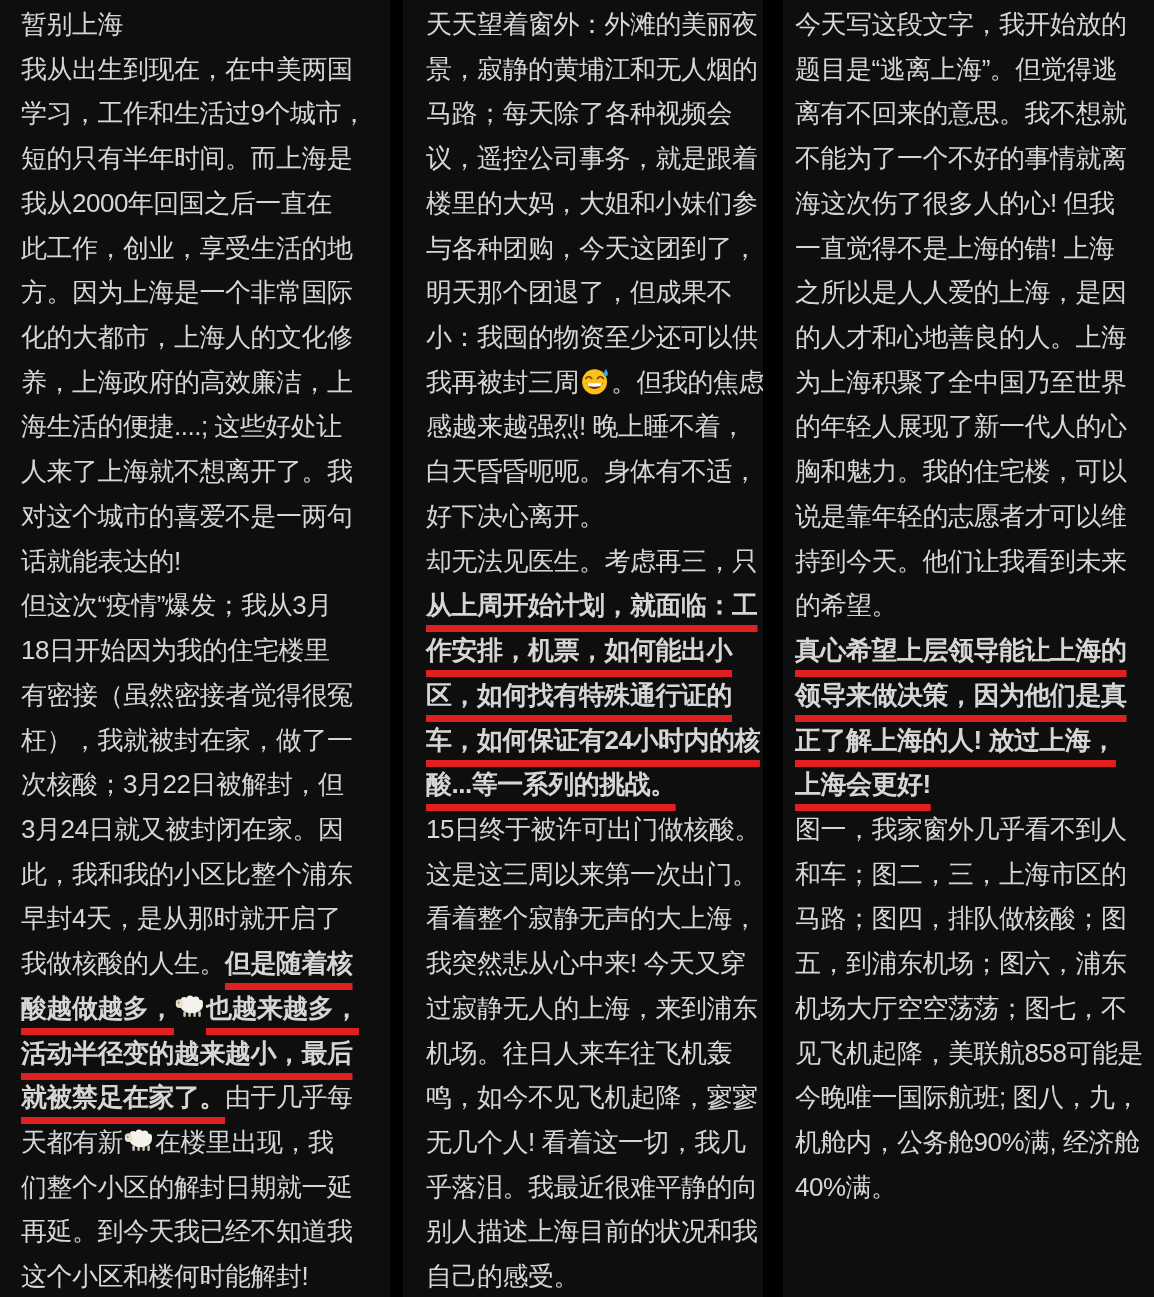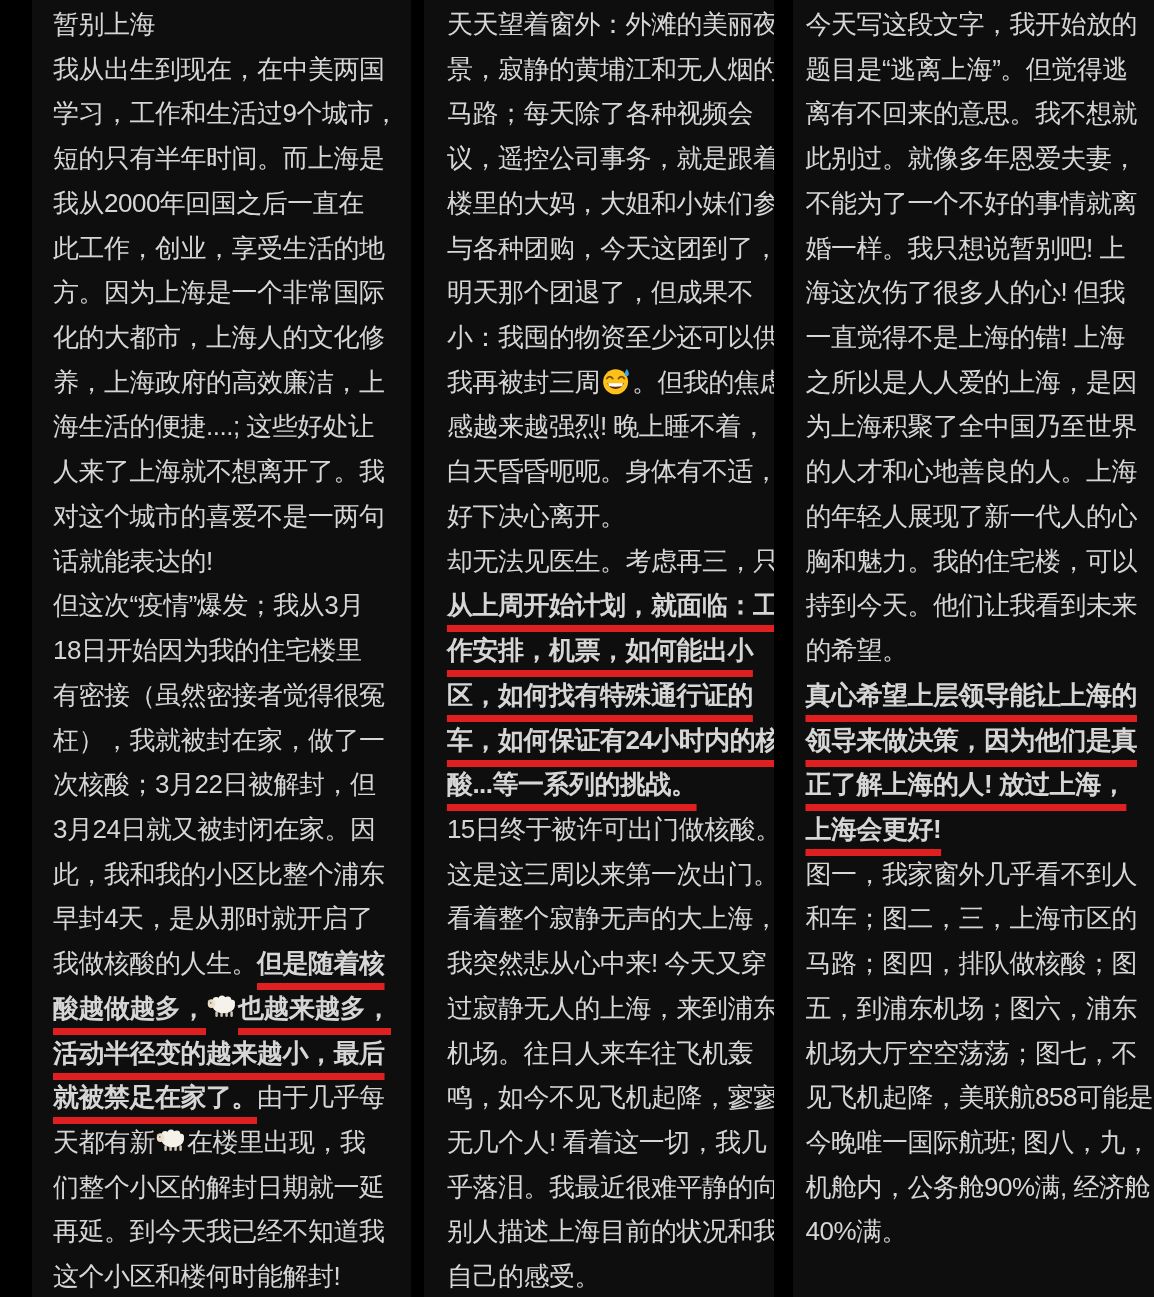--- a/index.html
+++ b/index.html
@@ -1,18 +1,18 @@
 <!DOCTYPE html>
 <html style="--fg: #d6d6d6; --red: #e02020; --colbg: #0e0e0e;"><head>
 <meta charset="utf-8">
 <style>
   html,body{margin:0;padding:0;background:#000;}
   .page{display:flex;width:1154px;height:1297px;background:#000;}
   .col{box-sizing:border-box;background:var(--colbg,#0e0e0e);overflow:hidden;padding-top:2px;}
-  .col1{width:390px;padding-left:21px;margin-left:32px;}
+  .col1{width:390px;padding-left:21px;}
   .col2{width:360px;padding-left:23px;}
   .col3{width:371px;padding-left:12px;}
   .gutter{background:#000;}
   .g1{width:13px;} .g2{width:20px;}
   .line{
     height:44.72px;line-height:44.72px;white-space:nowrap;
     font-family:"Liberation Sans",sans-serif;
     font-size:26px;font-weight:500;letter-spacing:-0.5px;
     color:var(--fg,#d6d6d6);
   }
@@ -125,30 +125,29 @@
       <div class="line"><span class="seg">无几个人! 看着这一切，我几</span></div>
       <div class="line"><span class="seg">乎落泪。我最近很难平静的向</span></div>
       <div class="line"><span class="seg">别人描述上海目前的状况和我</span></div>
       <div class="line"><span class="seg">自己的感受。</span></div>
     </section>
   <div class="gutter g2"></div>
   <section class="col col3">
       <div class="line"><span class="seg">今天写这段文字，我开始放的</span></div>
       <div class="line"><span class="seg">题目是“逃离上海”。但觉得逃</span></div>
       <div class="line"><span class="seg">离有不回来的意思。我不想就</span></div>
-      <div class="line"><span class="seg">此别过。就像多年恩爱夫妻，</span></div>
       <div class="line"><span class="seg">不能为了一个不好的事情就离</span></div>
-      <div class="line"><span class="seg">婚一样。我只想说暂别吧! 上</span></div>
       <div class="line"><span class="seg">海这次伤了很多人的心! 但我</span></div>
       <div class="line"><span class="seg">一直觉得不是上海的错! 上海</span></div>
       <div class="line"><span class="seg">之所以是人人爱的上海，是因</span></div>
+      <div class="line"><span class="seg">的人才和心地善良的人。上海</span></div>
       <div class="line"><span class="seg">为上海积聚了全中国乃至世界</span></div>
-      <div class="line"><span class="seg">的人才和心地善良的人。上海</span></div>
       <div class="line"><span class="seg">的年轻人展现了新一代人的心</span></div>
       <div class="line"><span class="seg">胸和魅力。我的住宅楼，可以</span></div>
+      <div class="line"><span class="seg">说是靠年轻的志愿者才可以维</span></div>
       <div class="line"><span class="seg">持到今天。他们让我看到未来</span></div>
       <div class="line"><span class="seg">的希望。</span></div>
       <div class="line"><span class="seg u">真心希望上层领导能让上海的</span></div>
       <div class="line"><span class="seg u">领导来做决策，因为他们是真</span></div>
       <div class="line"><span class="seg u">正了解上海的人! 放过上海，</span></div>
       <div class="line"><span class="seg u">上海会更好!</span></div>
       <div class="line"><span class="seg">图一，我家窗外几乎看不到人</span></div>
       <div class="line"><span class="seg">和车；图二，三，上海市区的</span></div>
       <div class="line"><span class="seg">马路；图四，排队做核酸；图</span></div>
       <div class="line"><span class="seg">五，到浦东机场；图六，浦东</span></div>

